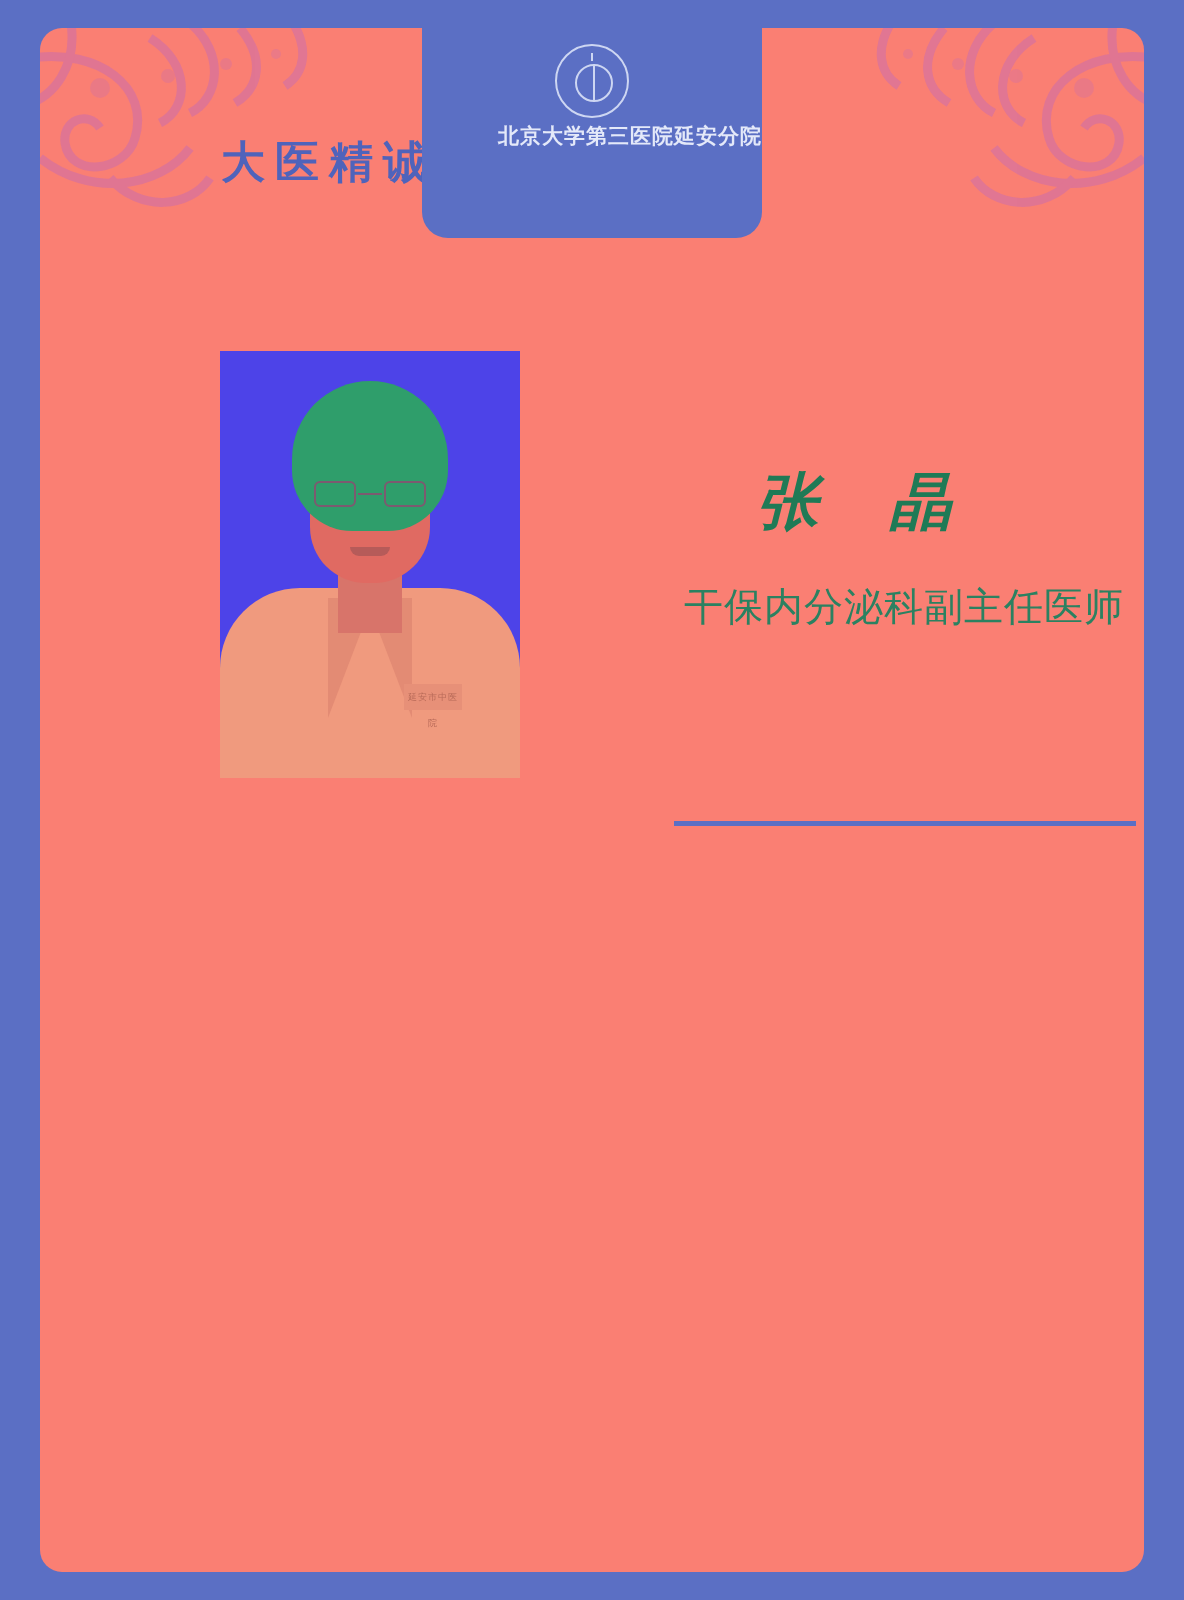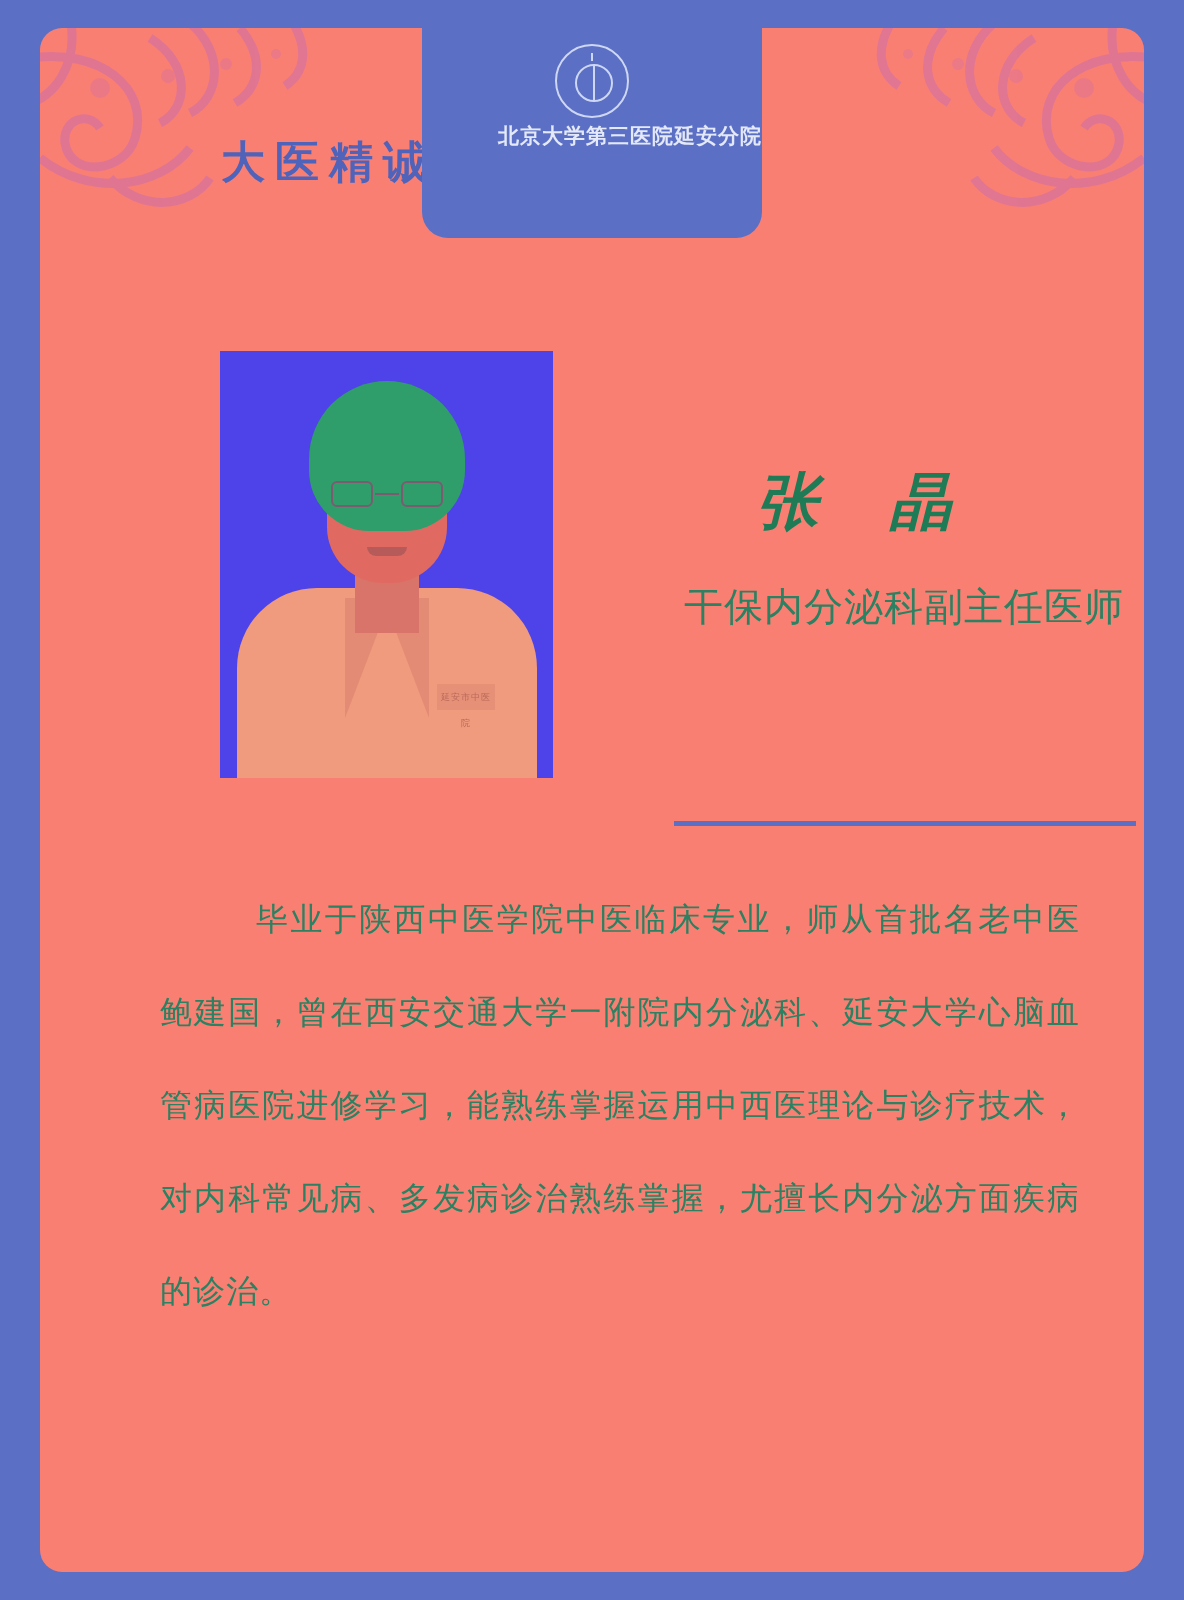--- a/index.html
+++ b/index.html
@@ -119,21 +119,21 @@
     font-family: "Liberation Sans", sans-serif;
   }
   .slogan.left { left: 155px; margin-left: 26px; }
   .slogan.right { right: 138px; }
 
   
   .portrait {
     position: absolute;
     left: 180px;
     top: 323px;
-    width: 333px;
+    width: 300px;
     height: 427px;
     background: #4d43e8;
     overflow: hidden;
   }
   .portrait .hair {
     position: absolute;
     left: 50%;
     top: 30px;
     margin-left: -78px;
     width: 156px;
@@ -346,16 +346,15 @@
           <i class="r"></i>
       </div>
       <div class="mouth"></div>
       <div class="badge">延安市中医院</div>
     </div>
 
     <div class="name">张 晶</div>
     <div class="job-title">干保内分泌科副主任医师</div>
     <div class="divider"></div>
 
-    <div class="bio">毕业于陕西中医学院中医临床专业，师从首批名老中医鲍建国，曾在西安交通大学一附院内分泌科、延安大学心脑血管病医院进修学习，能熟练掌握运用中西医理论与诊疗技术，对内科常见病、多发病诊治熟练掌握，尤擅长内分泌方面疾病的诊治。</div>
 
   </div>
 </div>
 
 </body></html>

